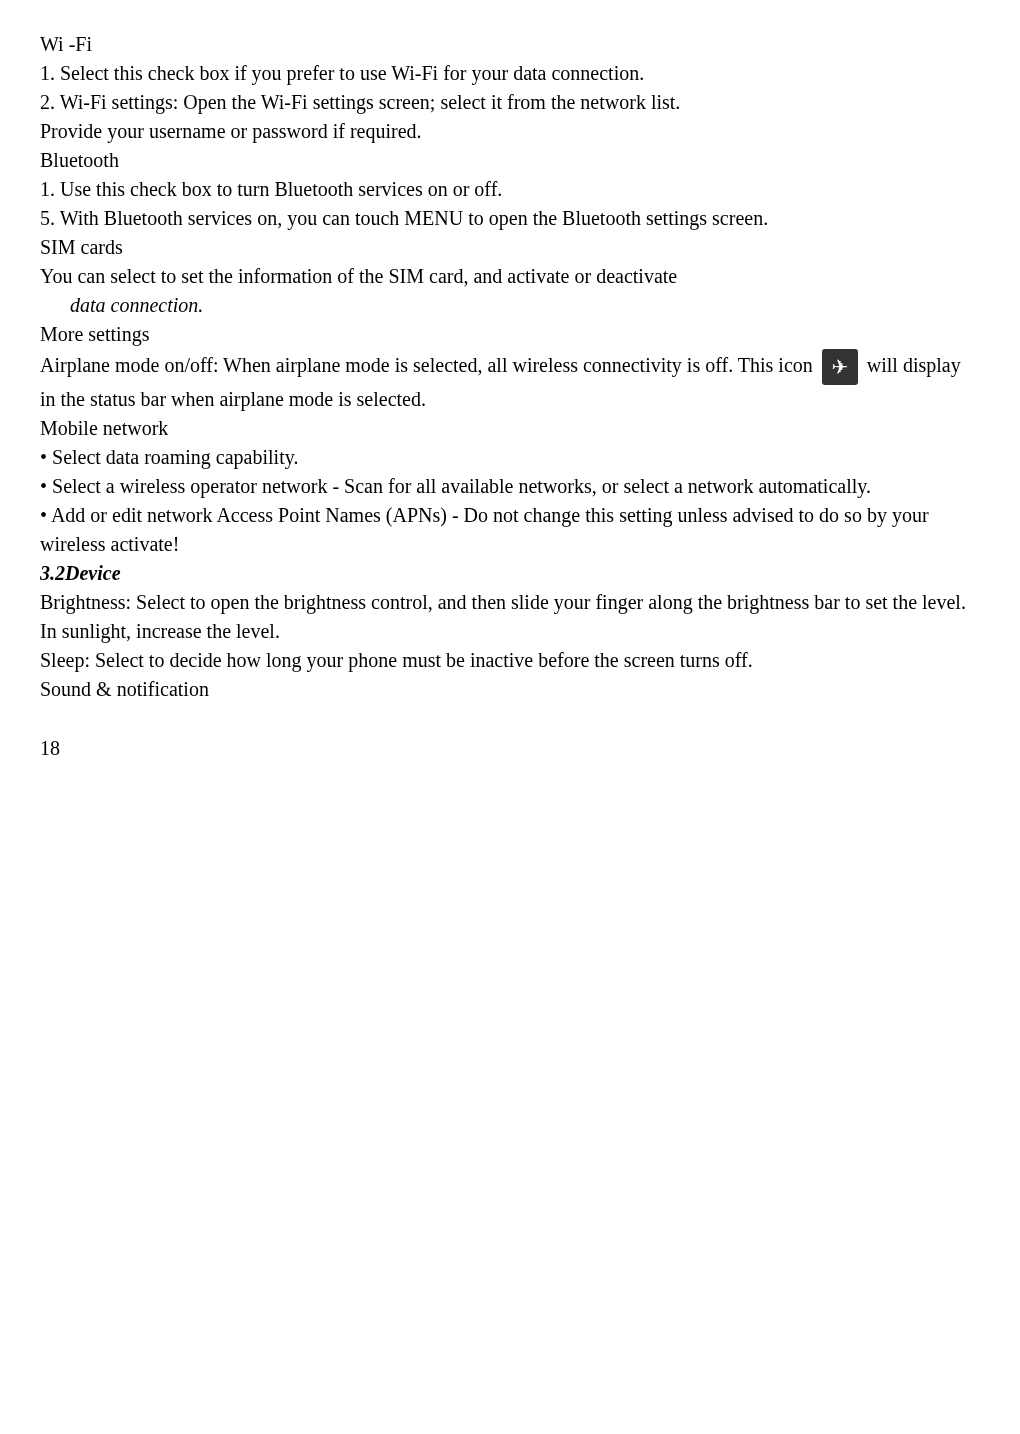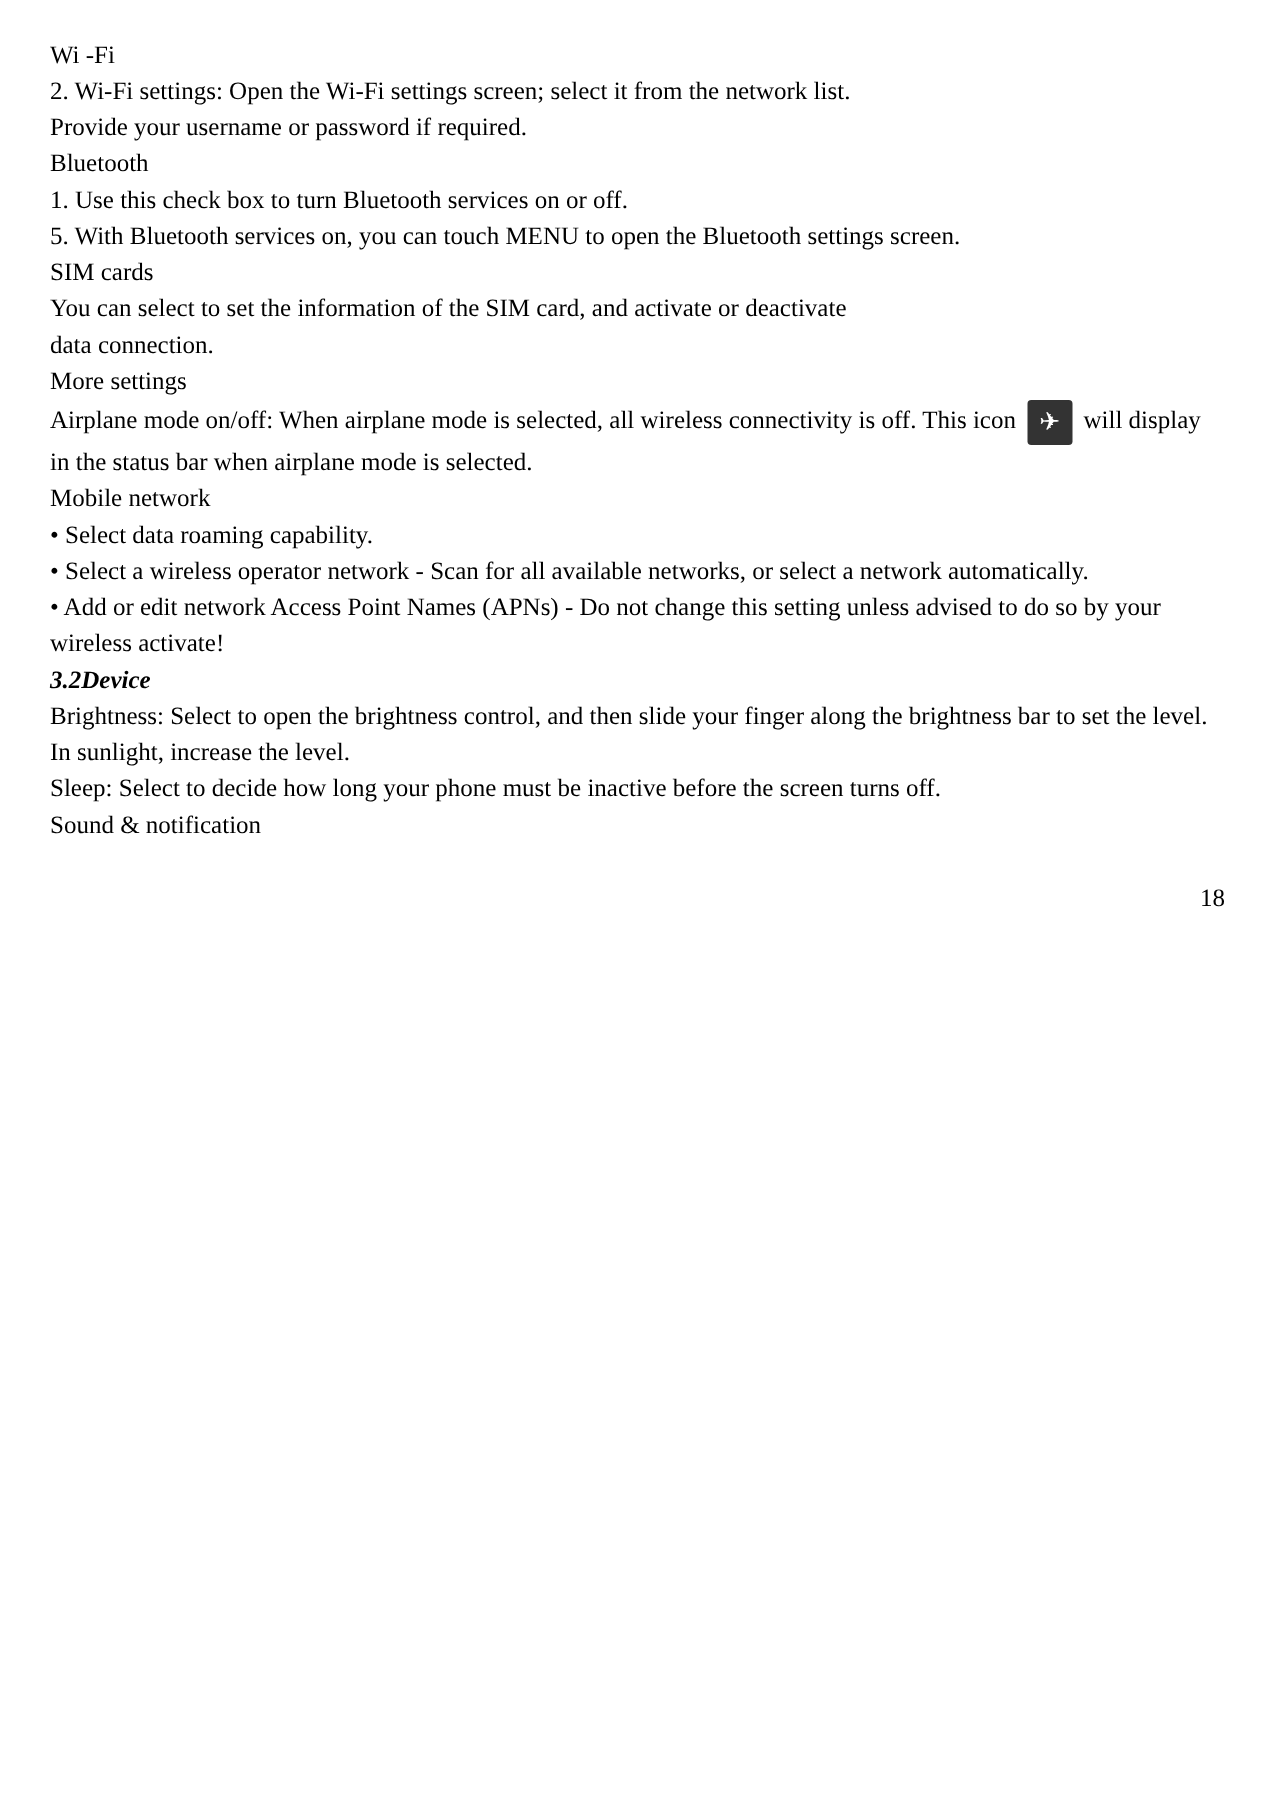--- a/index.html
+++ b/index.html
@@ -37,38 +37,41 @@
       color: #ffffff;
       width: 36px;
       height: 36px;
       text-align: center;
       line-height: 36px;
       font-size: 20px;
       margin: 0 4px;
       border-radius: 3px;
     }
     .page-number {
-      text-align: right;
+      text-align: left;
       margin-top: 30px;
       font-size: 20px;
     }
     .indent {
+      margin-left: 30px;
+      font-style: italic;
     }
     .block {
       margin-bottom: 0px;
     }
   </style>
 </head>
 <body>
 
 <div class="page-content">
 
   <p class="block">
     <span class="section-heading">Wi -Fi</span>
   </p>
+  <p class="block">1. Select this check box if you prefer to use Wi-Fi for your data connection.</p>
   <p class="block">2. Wi-Fi settings: Open the Wi-Fi settings screen; select it from the network list.</p>
   <p class="block">Provide your username or password if required.</p>
 
   <p class="block">
     <span class="section-heading">Bluetooth</span>
   </p>
   <p class="block">1. Use this check box to turn Bluetooth services on or off.</p>
   <p class="block">5.  With  Bluetooth  services  on,  you  can  touch  MENU  to  open  the  Bluetooth settings screen.</p>
 
   <p class="block">

